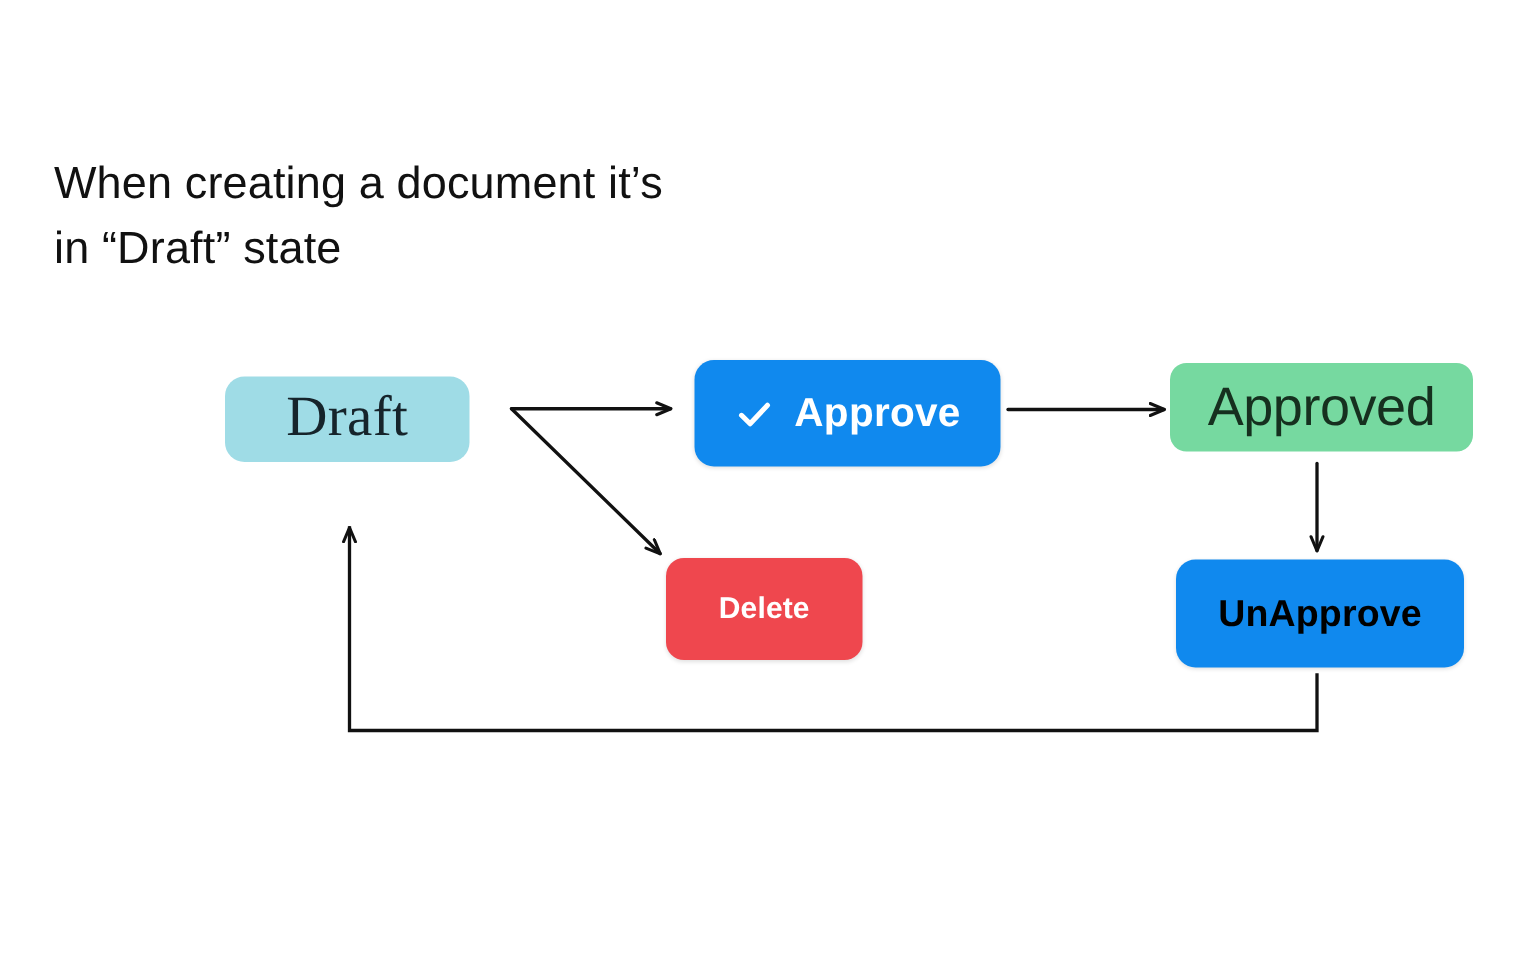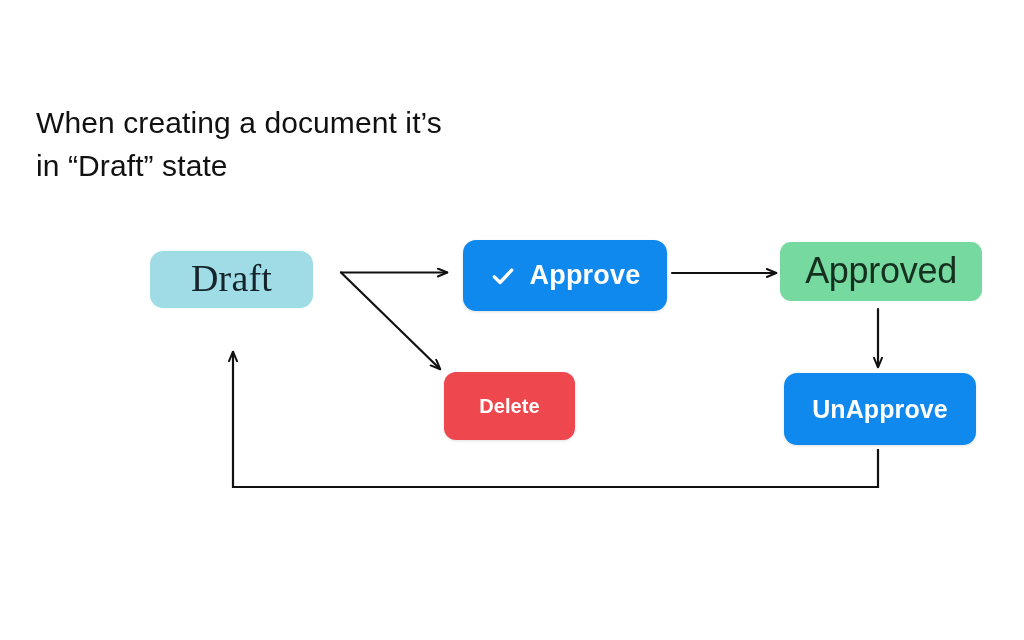--- a/index.html
+++ b/index.html
@@ -136,21 +136,21 @@
     width: 192px;
     height: 72px;
     background: #1089EE;
     border-radius: 13px;
     box-shadow: 0 1px 3px rgba(0,0,0,0.13);
   }
   .node-unapprove .label {
     font-family: "Liberation Sans", sans-serif;
     font-size: 25px;
     font-weight: bold;
-    color: #ffffff;
+    color: #000000;
     letter-spacing: 0.1px;
   }
 </style>
 </head>
 <body>
 
 <div id="canvas">
 
   <div class="caption">When creating a document it’s
 in “Draft” state</div>

